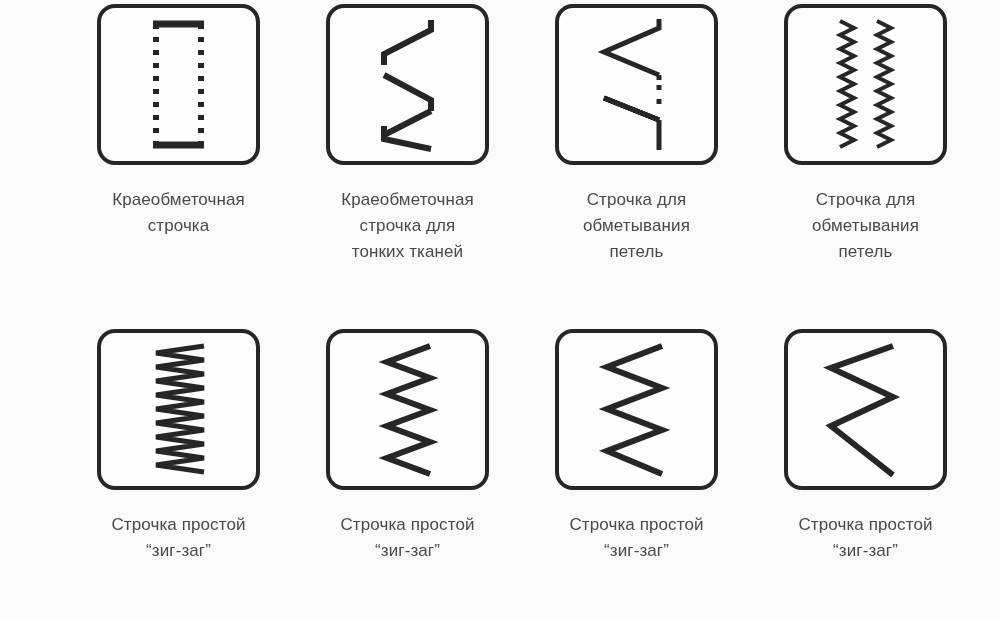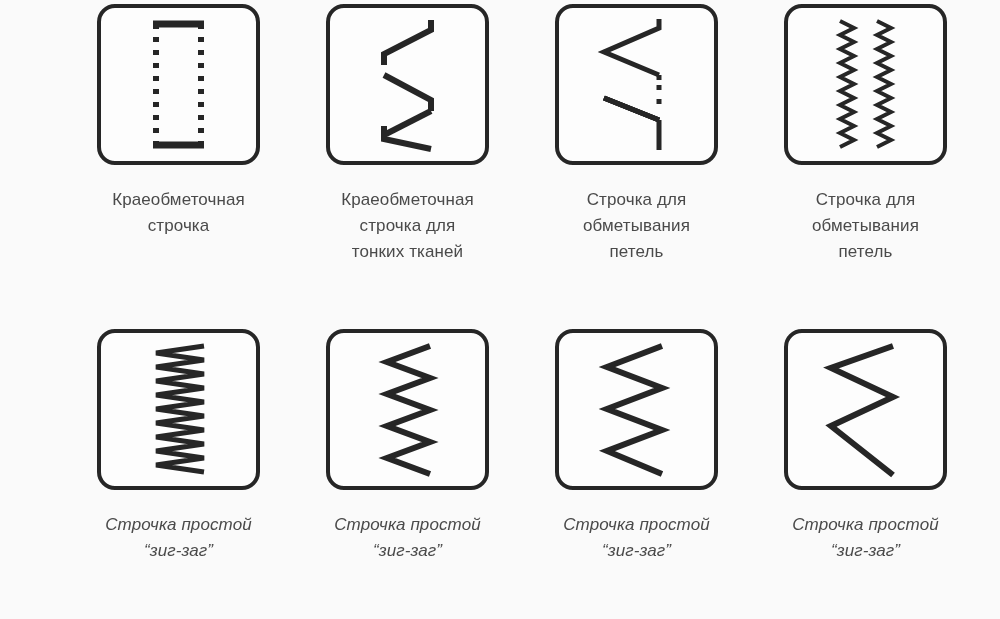--- a/index.html
+++ b/index.html
@@ -18,21 +18,21 @@
     width: 1000px;
     height: 619px;
     box-sizing: border-box;
     padding-top: 4px;
   }
   .row {
     display: flex;
     width: 1000px;
   }
   .row-top { height: 325px; }
-  .row-bottom { height: 290px; font-style: italic; }
+  .row-bottom { height: 290px; }
   .cell {
     width: 229px;
     display: flex;
     flex-direction: column;
     align-items: center;
   }
   .cell:first-child { margin-left: 64px; }
   .tile {
     width: 163px;
     height: 161px;

